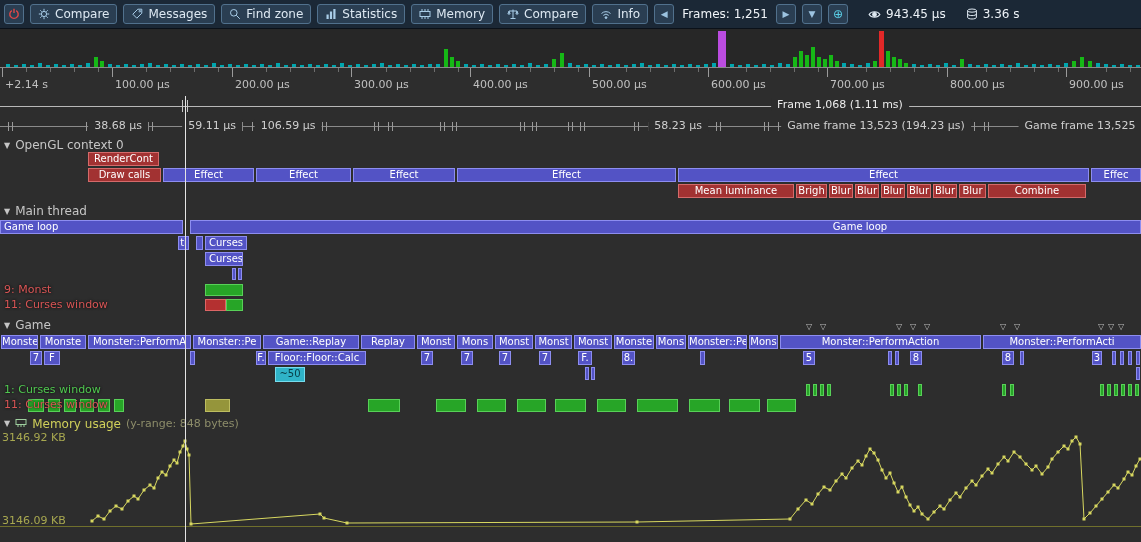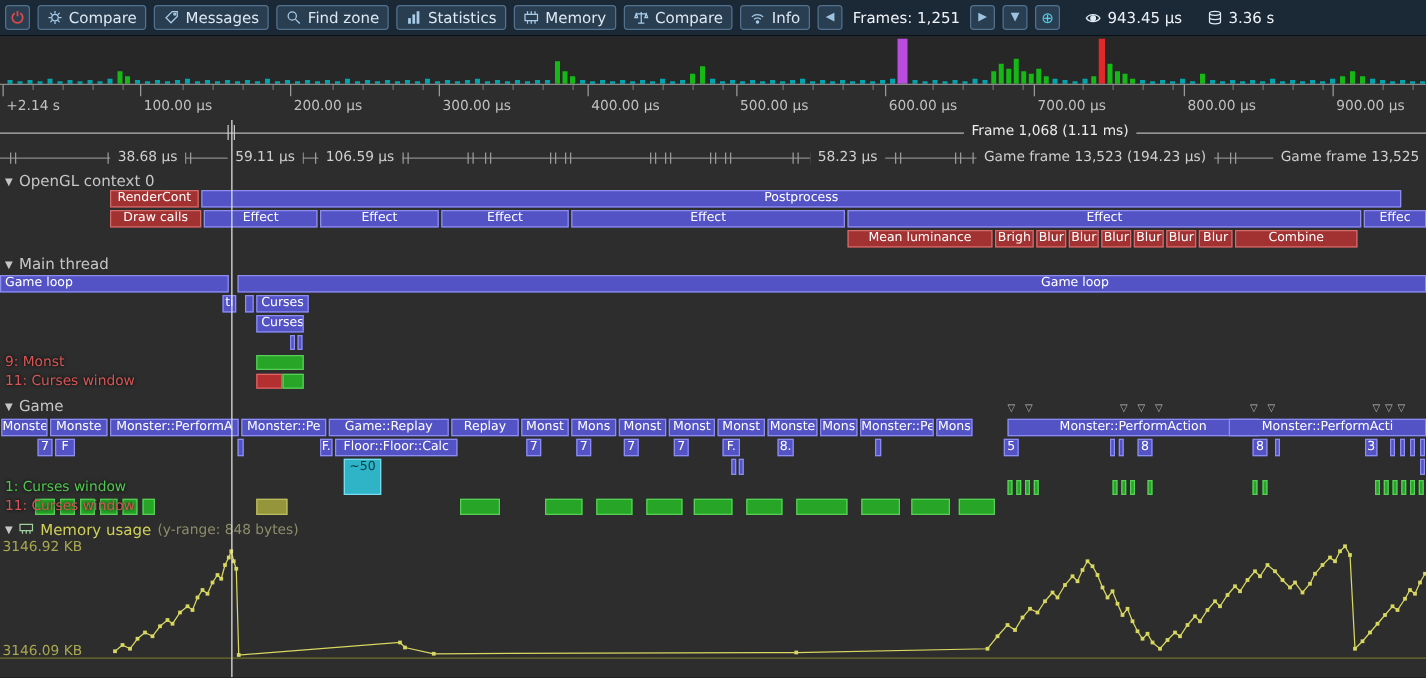--- a/index.html
+++ b/index.html
@@ -432,21 +432,20 @@
       <div class="mtick" style="left: 1136px;"></div>
       <div class="bandlabel" style="left: 118px;">38.68 μs</div>
       <div class="bandlabel" style="left: 212px;">59.11 μs</div>
       <div class="bandlabel" style="left: 288px;">106.59 μs</div>
       <div class="bandlabel" style="left: 678px;">58.23 μs</div>
       <div class="bandlabel" style="left: 876px;">Game frame 13,523 (194.23 μs)</div>
       <div class="bandlabel" style="left: 1080px;">Game frame 13,525</div>
     </div>
   <div class="timeline">
       <div class="zone" style="left: 88px; width: 71px; top: 152px; height: 14px; line-height: 12px; background: rgb(162, 50, 50); border-color: rgb(212, 106, 106); color: rgb(255, 255, 255);">RenderCont</div>
-      <div class="zone" style="left: 161px; width: 960px; top: 152px; height: 14px; line-height: 12px; background: rgb(83, 83, 197); border-color: rgb(141, 141, 240); color: rgb(255, 255, 255);">Postprocess</div>
       <div class="zone" style="left: 88px; width: 73px; top: 168px; height: 14px; line-height: 12px; background: rgb(162, 50, 50); border-color: rgb(212, 106, 106); color: rgb(255, 255, 255);">Draw calls</div>
       <div class="zone" style="left: 163px; width: 91px; top: 168px; height: 14px; line-height: 12px; background: rgb(83, 83, 197); border-color: rgb(141, 141, 240); color: rgb(255, 255, 255);">Effect</div>
       <div class="zone" style="left: 256px; width: 95px; top: 168px; height: 14px; line-height: 12px; background: rgb(83, 83, 197); border-color: rgb(141, 141, 240); color: rgb(255, 255, 255);">Effect</div>
       <div class="zone" style="left: 353px; width: 102px; top: 168px; height: 14px; line-height: 12px; background: rgb(83, 83, 197); border-color: rgb(141, 141, 240); color: rgb(255, 255, 255);">Effect</div>
       <div class="zone" style="left: 457px; width: 219px; top: 168px; height: 14px; line-height: 12px; background: rgb(83, 83, 197); border-color: rgb(141, 141, 240); color: rgb(255, 255, 255);">Effect</div>
       <div class="zone" style="left: 678px; width: 411px; top: 168px; height: 14px; line-height: 12px; background: rgb(83, 83, 197); border-color: rgb(141, 141, 240); color: rgb(255, 255, 255);">Effect</div>
       <div class="zone" style="left: 1091px; width: 50px; top: 168px; height: 14px; line-height: 12px; background: rgb(83, 83, 197); border-color: rgb(141, 141, 240); color: rgb(255, 255, 255);">Effec</div>
       <div class="zone" style="left: 678px; width: 116px; top: 184px; height: 14px; line-height: 12px; background: rgb(162, 50, 50); border-color: rgb(212, 106, 106); color: rgb(255, 255, 255);">Mean luminance</div>
       <div class="zone" style="left: 796px; width: 31px; top: 184px; height: 14px; line-height: 12px; background: rgb(162, 50, 50); border-color: rgb(212, 106, 106); color: rgb(255, 255, 255);">Brigh</div>
       <div class="zone" style="left: 829px; width: 24px; top: 184px; height: 14px; line-height: 12px; background: rgb(162, 50, 50); border-color: rgb(212, 106, 106); color: rgb(255, 255, 255);">Blur</div>
@@ -478,21 +477,21 @@
       <div class="zone" style="left: 361px; width: 54px; top: 335px; height: 14px; line-height: 12px; background: rgb(83, 83, 197); border-color: rgb(141, 141, 240); color: rgb(255, 255, 255);">Replay</div>
       <div class="zone" style="left: 417px; width: 38px; top: 335px; height: 14px; line-height: 12px; background: rgb(83, 83, 197); border-color: rgb(141, 141, 240); color: rgb(255, 255, 255);">Monst</div>
       <div class="zone" style="left: 457px; width: 36px; top: 335px; height: 14px; line-height: 12px; background: rgb(83, 83, 197); border-color: rgb(141, 141, 240); color: rgb(255, 255, 255);">Mons</div>
       <div class="zone" style="left: 495px; width: 38px; top: 335px; height: 14px; line-height: 12px; background: rgb(83, 83, 197); border-color: rgb(141, 141, 240); color: rgb(255, 255, 255);">Monst</div>
       <div class="zone" style="left: 535px; width: 37px; top: 335px; height: 14px; line-height: 12px; background: rgb(83, 83, 197); border-color: rgb(141, 141, 240); color: rgb(255, 255, 255);">Monst</div>
       <div class="zone" style="left: 574px; width: 38px; top: 335px; height: 14px; line-height: 12px; background: rgb(83, 83, 197); border-color: rgb(141, 141, 240); color: rgb(255, 255, 255);">Monst</div>
       <div class="zone" style="left: 614px; width: 40px; top: 335px; height: 14px; line-height: 12px; background: rgb(83, 83, 197); border-color: rgb(141, 141, 240); color: rgb(255, 255, 255);">Monste</div>
       <div class="zone" style="left: 656px; width: 30px; top: 335px; height: 14px; line-height: 12px; background: rgb(83, 83, 197); border-color: rgb(141, 141, 240); color: rgb(255, 255, 255);">Mons</div>
       <div class="zone" style="left: 688px; width: 59px; top: 335px; height: 14px; line-height: 12px; background: rgb(83, 83, 197); border-color: rgb(141, 141, 240); color: rgb(255, 255, 255);">Monster::Pe</div>
       <div class="zone" style="left: 749px; width: 29px; top: 335px; height: 14px; line-height: 12px; background: rgb(83, 83, 197); border-color: rgb(141, 141, 240); color: rgb(255, 255, 255);">Mons</div>
-      <div class="zone" style="left: 780px; width: 201px; top: 335px; height: 14px; line-height: 12px; background: rgb(83, 83, 197); border-color: rgb(141, 141, 240); color: rgb(255, 255, 255); margin-left: 26px;">Monster::PerformAction</div>
+      <div class="zone" style="left: 780px; width: 201px; top: 335px; height: 14px; line-height: 12px; background: rgb(83, 83, 197); border-color: rgb(141, 141, 240); color: rgb(255, 255, 255);">Monster::PerformAction</div>
       <div class="zone" style="left: 983px; width: 158px; top: 335px; height: 14px; line-height: 12px; background: rgb(83, 83, 197); border-color: rgb(141, 141, 240); color: rgb(255, 255, 255);">Monster::PerformActi</div>
       <div class="zone" style="left: 30px; width: 12px; top: 351px; height: 14px; line-height: 12px; background: rgb(83, 83, 197); border-color: rgb(141, 141, 240); color: rgb(255, 255, 255);">7</div>
       <div class="zone" style="left: 44px; width: 16px; top: 351px; height: 14px; line-height: 12px; background: rgb(83, 83, 197); border-color: rgb(141, 141, 240); color: rgb(255, 255, 255);">F</div>
       <div class="zone" style="left: 190px; width: 5px; top: 351px; height: 14px; line-height: 12px; background: rgb(83, 83, 197); border-color: rgb(141, 141, 240); color: rgb(255, 255, 255);"></div>
       <div class="zone" style="left: 256px; width: 10px; top: 351px; height: 14px; line-height: 12px; background: rgb(83, 83, 197); border-color: rgb(141, 141, 240); color: rgb(255, 255, 255);">F.</div>
       <div class="zone" style="left: 268px; width: 98px; top: 351px; height: 14px; line-height: 12px; background: rgb(83, 83, 197); border-color: rgb(141, 141, 240); color: rgb(255, 255, 255);">Floor::Floor::Calc</div>
       <div class="zone" style="left: 421px; width: 12px; top: 351px; height: 14px; line-height: 12px; background: rgb(83, 83, 197); border-color: rgb(141, 141, 240); color: rgb(255, 255, 255);">7</div>
       <div class="zone" style="left: 461px; width: 12px; top: 351px; height: 14px; line-height: 12px; background: rgb(83, 83, 197); border-color: rgb(141, 141, 240); color: rgb(255, 255, 255);">7</div>
       <div class="zone" style="left: 499px; width: 12px; top: 351px; height: 14px; line-height: 12px; background: rgb(83, 83, 197); border-color: rgb(141, 141, 240); color: rgb(255, 255, 255);">7</div>
       <div class="zone" style="left: 539px; width: 12px; top: 351px; height: 14px; line-height: 12px; background: rgb(83, 83, 197); border-color: rgb(141, 141, 240); color: rgb(255, 255, 255);">7</div>
@@ -503,21 +502,21 @@
       <div class="zone" style="left: 888px; width: 4px; top: 351px; height: 14px; line-height: 12px; background: rgb(83, 83, 197); border-color: rgb(141, 141, 240); color: rgb(255, 255, 255);"></div>
       <div class="zone" style="left: 895px; width: 4px; top: 351px; height: 14px; line-height: 12px; background: rgb(83, 83, 197); border-color: rgb(141, 141, 240); color: rgb(255, 255, 255);"></div>
       <div class="zone" style="left: 910px; width: 12px; top: 351px; height: 14px; line-height: 12px; background: rgb(83, 83, 197); border-color: rgb(141, 141, 240); color: rgb(255, 255, 255);">8</div>
       <div class="zone" style="left: 1002px; width: 12px; top: 351px; height: 14px; line-height: 12px; background: rgb(83, 83, 197); border-color: rgb(141, 141, 240); color: rgb(255, 255, 255);">8</div>
       <div class="zone" style="left: 1020px; width: 4px; top: 351px; height: 14px; line-height: 12px; background: rgb(83, 83, 197); border-color: rgb(141, 141, 240); color: rgb(255, 255, 255);"></div>
       <div class="zone" style="left: 1092px; width: 10px; top: 351px; height: 14px; line-height: 12px; background: rgb(83, 83, 197); border-color: rgb(141, 141, 240); color: rgb(255, 255, 255);">3</div>
       <div class="zone" style="left: 1112px; width: 4px; top: 351px; height: 14px; line-height: 12px; background: rgb(83, 83, 197); border-color: rgb(141, 141, 240); color: rgb(255, 255, 255);"></div>
       <div class="zone" style="left: 1120px; width: 4px; top: 351px; height: 14px; line-height: 12px; background: rgb(83, 83, 197); border-color: rgb(141, 141, 240); color: rgb(255, 255, 255);"></div>
       <div class="zone" style="left: 1128px; width: 4px; top: 351px; height: 14px; line-height: 12px; background: rgb(83, 83, 197); border-color: rgb(141, 141, 240); color: rgb(255, 255, 255);"></div>
       <div class="zone" style="left: 1136px; width: 4px; top: 351px; height: 14px; line-height: 12px; background: rgb(83, 83, 197); border-color: rgb(141, 141, 240); color: rgb(255, 255, 255);"></div>
-      <div class="zone" style="left: 275px; width: 30px; top: 367px; height: 29px; line-height: 11px; background: rgb(47, 179, 199); border-color: rgb(118, 220, 238); color: rgb(8, 60, 70);">~50</div>
+      <div class="zone" style="left: 275px; width: 30px; top: 367px; height: 15px; line-height: 11px; background: rgb(47, 179, 199); border-color: rgb(118, 220, 238); color: rgb(8, 60, 70);">~50</div>
       <div class="zone" style="left: 585px; width: 4px; top: 367px; height: 13px; line-height: 11px; background: rgb(83, 83, 197); border-color: rgb(141, 141, 240); color: rgb(255, 255, 255);"></div>
       <div class="zone" style="left: 591px; width: 4px; top: 367px; height: 13px; line-height: 11px; background: rgb(83, 83, 197); border-color: rgb(141, 141, 240); color: rgb(255, 255, 255);"></div>
       <div class="zone" style="left: 1136px; width: 4px; top: 367px; height: 13px; line-height: 11px; background: rgb(83, 83, 197); border-color: rgb(141, 141, 240); color: rgb(255, 255, 255);"></div>
       <div class="zone" style="left: 806px; width: 4px; top: 384px; height: 12px; line-height: 10px; background: rgb(39, 165, 39); border-color: rgb(88, 208, 88); color: rgb(255, 255, 255);"></div>
       <div class="zone" style="left: 813px; width: 4px; top: 384px; height: 12px; line-height: 10px; background: rgb(39, 165, 39); border-color: rgb(88, 208, 88); color: rgb(255, 255, 255);"></div>
       <div class="zone" style="left: 820px; width: 4px; top: 384px; height: 12px; line-height: 10px; background: rgb(39, 165, 39); border-color: rgb(88, 208, 88); color: rgb(255, 255, 255);"></div>
       <div class="zone" style="left: 827px; width: 4px; top: 384px; height: 12px; line-height: 10px; background: rgb(39, 165, 39); border-color: rgb(88, 208, 88); color: rgb(255, 255, 255);"></div>
       <div class="zone" style="left: 890px; width: 4px; top: 384px; height: 12px; line-height: 10px; background: rgb(39, 165, 39); border-color: rgb(88, 208, 88); color: rgb(255, 255, 255);"></div>
       <div class="zone" style="left: 897px; width: 4px; top: 384px; height: 12px; line-height: 10px; background: rgb(39, 165, 39); border-color: rgb(88, 208, 88); color: rgb(255, 255, 255);"></div>
       <div class="zone" style="left: 904px; width: 4px; top: 384px; height: 12px; line-height: 10px; background: rgb(39, 165, 39); border-color: rgb(88, 208, 88); color: rgb(255, 255, 255);"></div>

